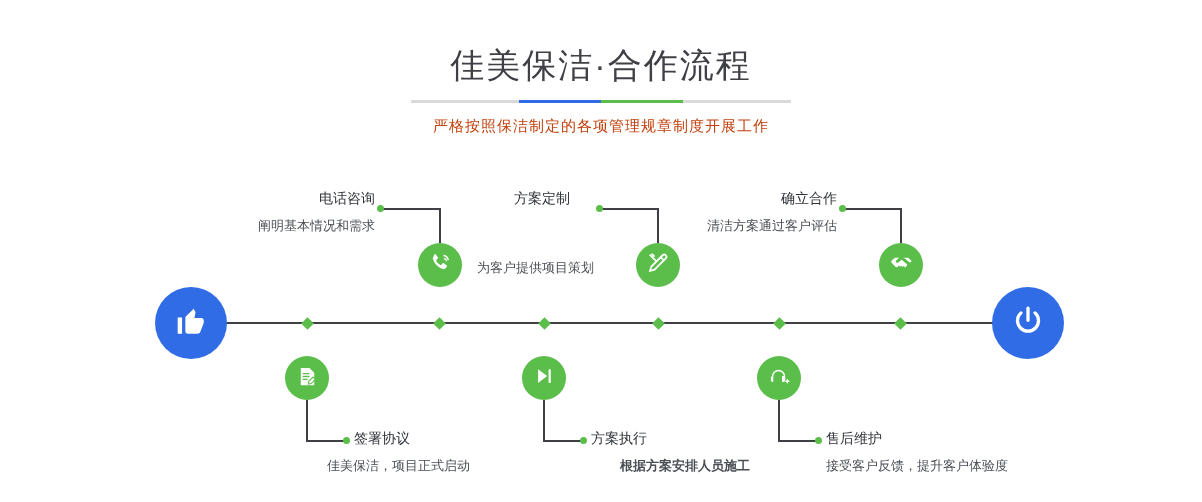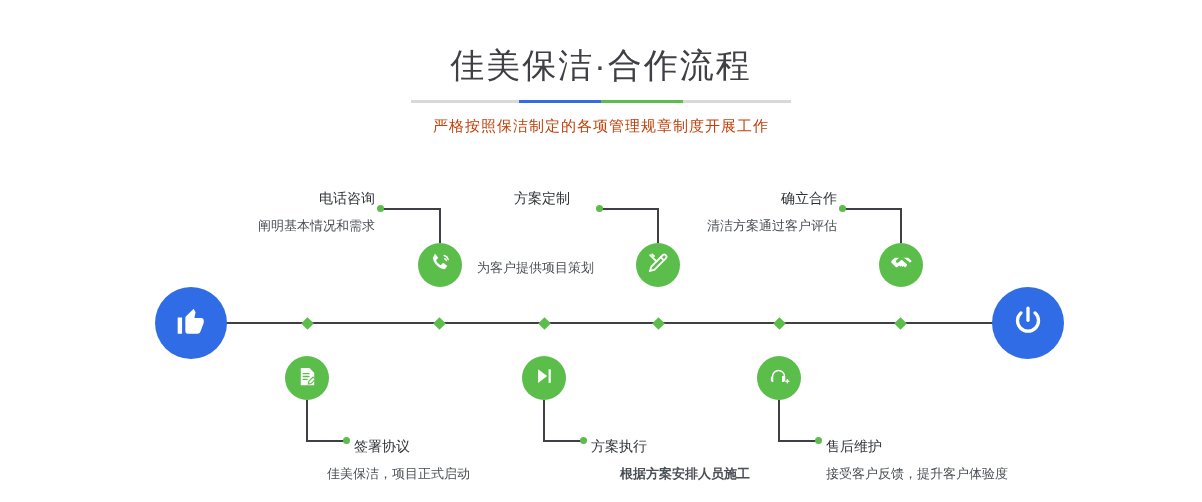--- a/index.html
+++ b/index.html
@@ -135,21 +135,21 @@
     color: #2f3338;
     line-height: 22px;
   }
   .label-block .lbl-desc {
     font-size: 13px;
     color: #4a4f55;
     line-height: 20px;
     margin-top: 4px;
   }
   .label-right { text-align: right; }
-  .label-left { text-align: left; margin-top: 8px; }
+  .label-left { text-align: left; }
 </style>
 </head>
 <body>
 
 <div id="stage">
 
   <div class="header">
     <h1 class="title">佳美保洁·合作流程</h1>
     <div class="rule">
       <span class="seg-blue"></span>

